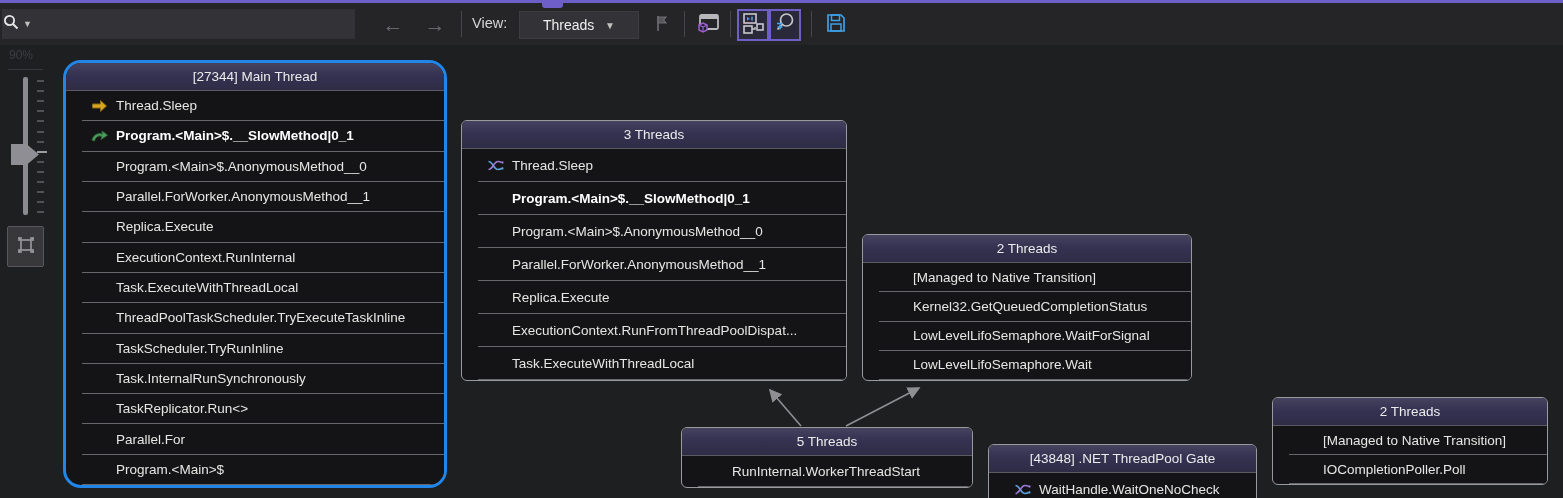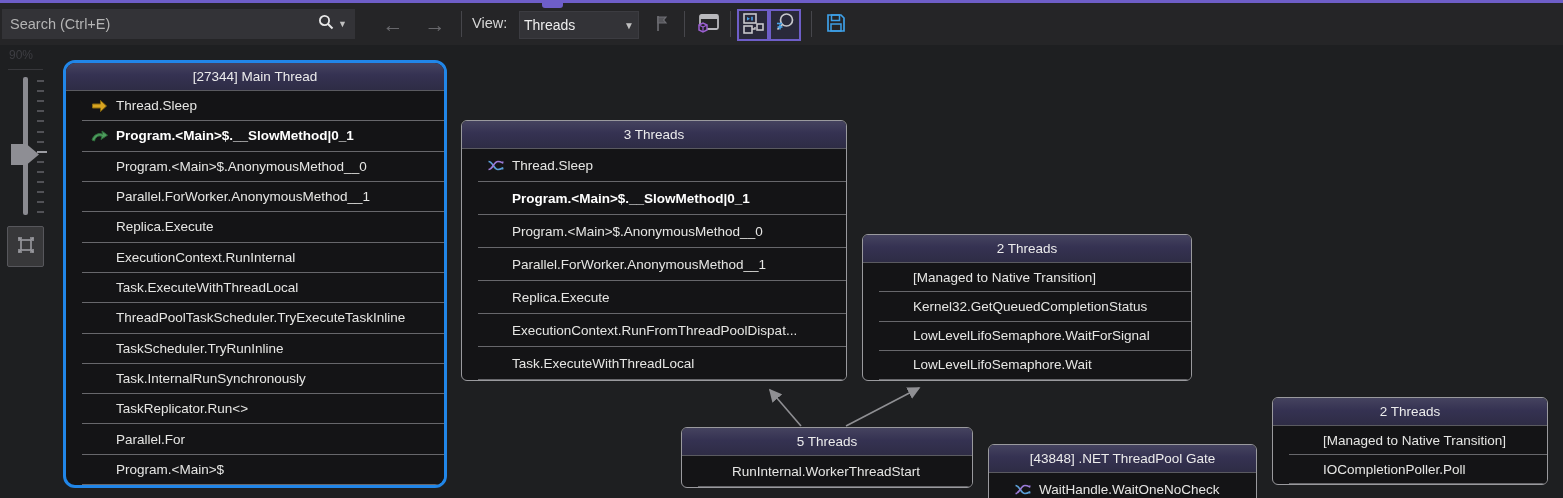--- a/index.html
+++ b/index.html
@@ -35,21 +35,21 @@
   .nav-back { left:378px; }
   .nav-fwd  { left:420px; }
 
   .tb-sep { position:absolute; top:8px; width:1px; height:26px; background:#46464b; }
   .sep1 { left:461px; } .sep2 { left:684px; } .sep3 { left:730px; } .sep4 { left:811px; }
 
   .view-label { position:absolute; left:472px; top:12px; font-size:14.5px; color:#d6d6d6; }
   .view-dd {
     position:absolute; left:519px; top:8px; width:120px; height:28px;
     background:#333337; border:1px solid #3c3c41; display:flex; align-items:center;
-    padding:0 4px; font-size:14px; color:#eeeeee;
+    padding:0 23px; font-size:14px; color:#eeeeee;
   }
   .view-dd .dd-caret { margin-left:auto; color:#c0c0c0; font-size:10px; }
 
   .tb-btn { position:absolute; top:6px; width:32px; height:32px; display:flex; align-items:center; justify-content:center; }
   .flag-btn { left:646px; }
   .methodview-btn { left:692px; }
   .toggle-btn { border:2px solid #6e5ec8; background:#29293a; }
   .toggle1 { left:737px; }
   .toggle2 { left:769px; }
   .save-btn { left:820px; }
@@ -68,21 +68,21 @@
     position:absolute; left:7px; top:226px; width:37px; height:41px;
     background:#38383a; border:1px solid #57575c; border-radius:2px;
     display:flex; align-items:center; justify-content:center;
   }
 
   
   .stack-box {
     position:absolute; display:flex; flex-direction:column;
     background:#141416; border:1px solid #9a9a9e; border-radius:6px; overflow:hidden;
   }
-  .stack-box.selected { border:3px solid #2186e8; border-radius:12px; }
+  .stack-box.selected { border:3px solid #2186e8; border-radius:18px; }
   .box-header {
     height:28px; flex:0 0 28px; display:flex; align-items:center; justify-content:center;
     background:linear-gradient(180deg,#45435f 0%,#353252 45%,#2e2c45 100%);
     font-size:13.5px; color:#ececec; border-bottom:1px solid #5a5a60;
   }
   .frames { flex:1; display:flex; flex-direction:column;padding-left:16px; }
   .frame { flex:1; display:flex; align-items:center; border-bottom:1px solid #67676b; background:#141416; }
   .frame:last-child { border-bottom:1px solid #67676b; }
   .gutter { width:34px; flex:0 0 34px; display:flex; align-items:center; justify-content:center; }
   .ftext { font-size:13.5px; color:#e6e6e4; white-space:nowrap; overflow:hidden; }
@@ -98,21 +98,20 @@
   .arrows-layer { position:absolute; left:0; top:0; width:1563px; height:498px; pointer-events:none; z-index:2; }
 </style>
 </head>
 <body>
 
 <div class="top-strip"></div>
 <div class="top-notch"></div>
 
 <div class="toolbar">
   <div class="search-box">
-    <input type="text" placeholder="Search (Ctrl+E)" style="">
     <span class="search-glyphs">
       <span>
         <svg width="18" height="18" viewBox="0 0 18 18">
             <circle cx="7.5" cy="7.5" r="4.6" fill="none" stroke="#e8e8e8" stroke-width="1.8"></circle>
             <line x1="11" y1="11" x2="15.5" y2="15.5" stroke="#e8e8e8" stroke-width="2"></line>
           </svg>
       </span>
       <span class="search-caret">▼</span>
     </span>
   </div>

